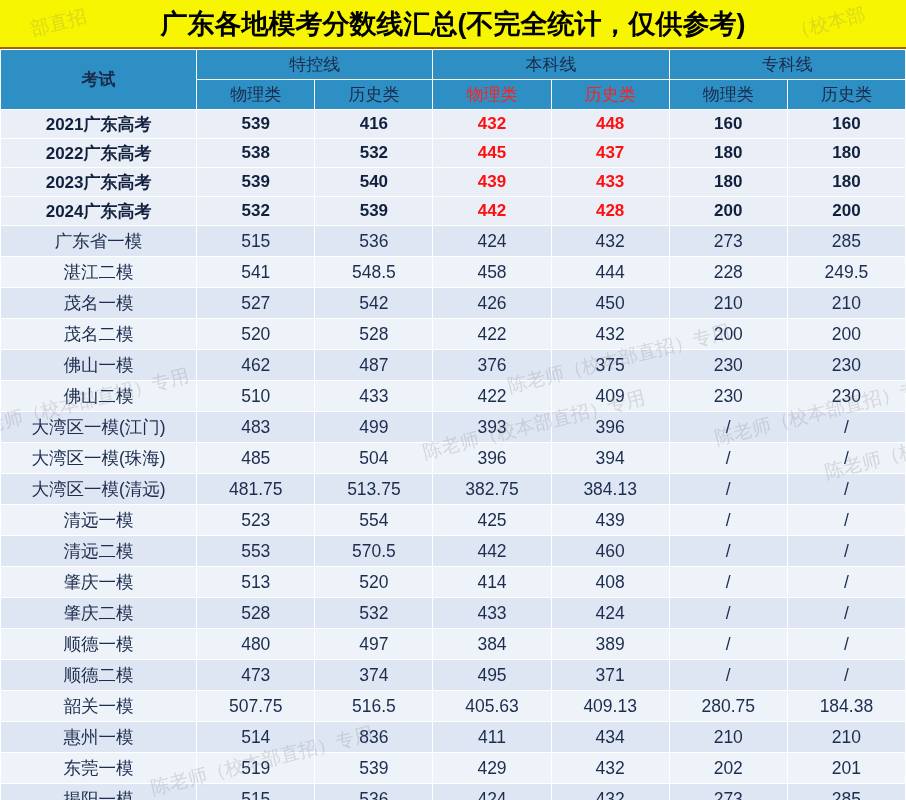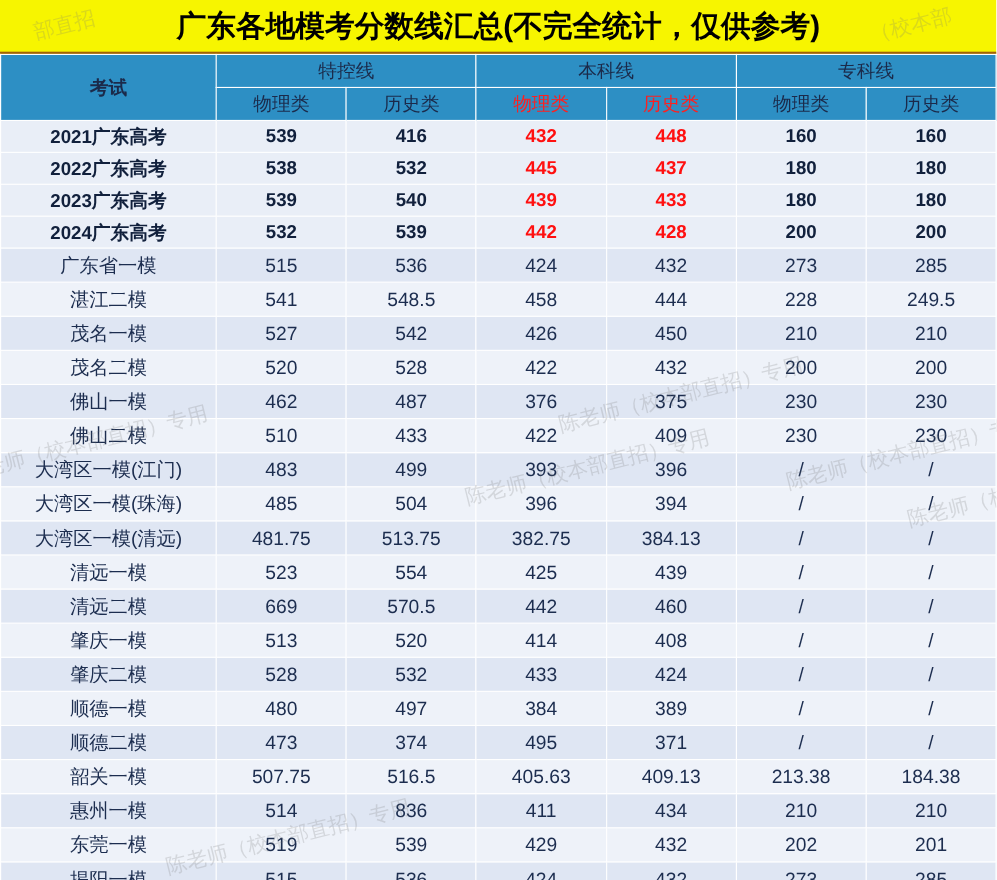--- a/index.html
+++ b/index.html
@@ -284,21 +284,21 @@
         <td>523</td>
         <td>554</td>
         <td>425</td>
         <td>439</td>
         <td>/</td>
         <td>/</td>
       </tr>
 
       <tr class="row-mock shade-a">
         <td class="cell-name">清远二模</td>
-        <td>669</td>
+        <td>553</td>
         <td>570.5</td>
         <td>442</td>
         <td>460</td>
         <td>/</td>
         <td>/</td>
       </tr>
 
       <tr class="row-mock shade-b">
         <td class="cell-name">肇庆一模</td>
         <td>513</td>
@@ -338,21 +338,21 @@
         <td>/</td>
         <td>/</td>
       </tr>
 
       <tr class="row-mock shade-b">
         <td class="cell-name">韶关一模</td>
         <td>507.75</td>
         <td>516.5</td>
         <td>405.63</td>
         <td>409.13</td>
-        <td>213.38</td>
+        <td>280.75</td>
         <td>184.38</td>
       </tr>
 
       <tr class="row-mock shade-a">
         <td class="cell-name">惠州一模</td>
         <td>514</td>
         <td>836</td>
         <td>411</td>
         <td>434</td>
         <td>210</td>

